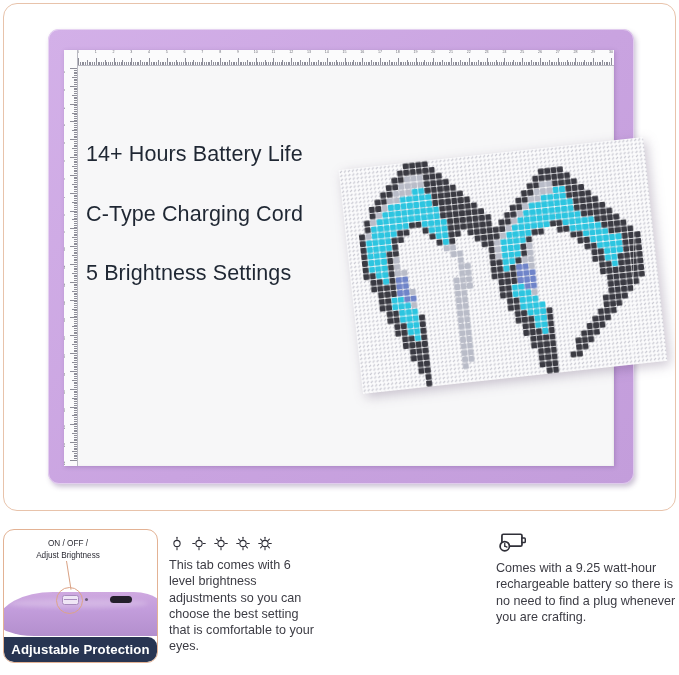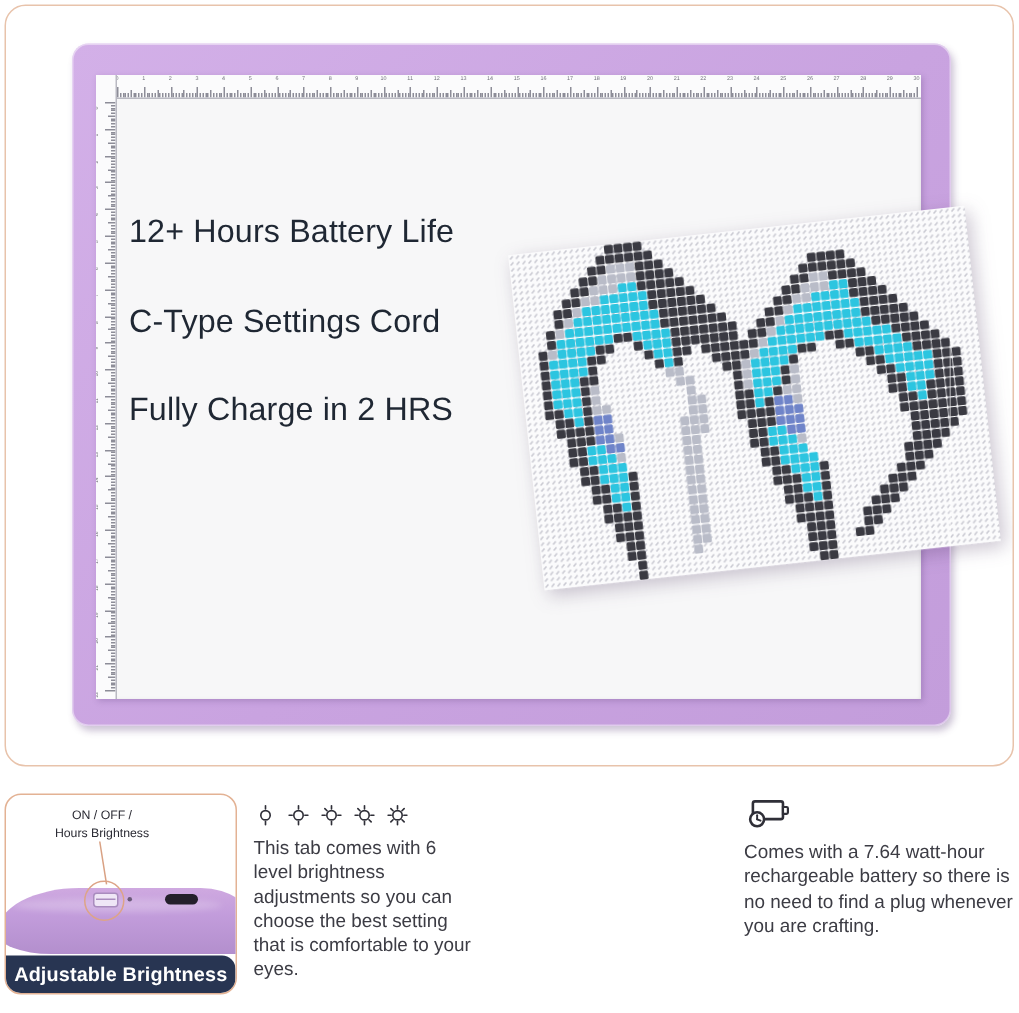--- a/index.html
+++ b/index.html
@@ -742,23 +742,23 @@
           <div class="lbl" style="top: 308.09px;">16</div>
           <div class="lbl" style="top: 325.91px;">17</div>
           <div class="lbl" style="top: 343.73px;">18</div>
           <div class="lbl" style="top: 361.55px;">19</div>
           <div class="lbl" style="top: 379.36px;">20</div>
           <div class="lbl" style="top: 397.18px;">21</div>
           <div class="lbl" style="top: 415px;">22</div>
         </div>
 
       <div class="features" id="features">
-          <div class="feature-line">12+ Hours Battery Life</div>
-          <div class="feature-line">C-Type Settings Cord</div>
-          <div class="feature-line">Fully Charge in  2 HRS</div>
+          <div class="feature-line">14+ Hours Battery Life</div>
+          <div class="feature-line">C-Type Charging Cord</div>
+          <div class="feature-line">5 Brightness Settings</div>
         </div>
 
       <div class="canvas-wrap">
         <svg class="canvas-art" viewBox="0 0 306 225">
           <defs>
             <pattern id="beadgrid" width="4" height="4" patternUnits="userSpaceOnUse">
               <rect width="4" height="4" fill="#fbfbfc"></rect>
               <path d="M1 3 L3 1" stroke="#c9c9d2" stroke-width="1.1" fill="none"></path>
             </pattern>
           </defs>
@@ -1419,31 +1419,31 @@
   </div>
 </div>
 
 <div class="bottom">
 
   <div class="panel panel-left">
 
     <div class="photo-box">
       <div class="callout-title">
         <div>ON / OFF /</div>
-        <div>Hours Brightness</div>
+        <div>Adjust Brightness</div>
       </div>
       <div class="lead-line"></div>
       <div class="device-edge"></div>
       <div class="btn-circle"></div>
       <div class="power-btn"></div>
       <div class="led-dot"></div>
       <div class="usb-port"></div>
 
       <div class="caption">
-        <span>Adjustable Brightness</span>
+        <span>Adjustable Protection</span>
       </div>
     </div>
 
     <div class="info-col info-left">
       <div class="icon-row">
         <svg class="bright-ic" width="16" height="17" viewBox="0 0 22 22">
           <circle cx="11" cy="11" r="4.3" fill="none" stroke="#2f2f38" stroke-width="1.5"></circle>
           <g stroke="#2f2f38" stroke-width="1.5" stroke-linecap="round">
             <line x1="11" y1="2.4" x2="11" y2="5.2"></line>
               <line x1="11" y1="16.8" x2="11" y2="19.6"></line>
@@ -1503,17 +1503,17 @@
     <div class="info-col info-right">
       <svg class="batt-ic" width="31" height="24" viewBox="0 0 34 26">
         <rect x="6.5" y="4.5" width="22" height="13" rx="1.6" fill="#fff" stroke="#2f2f38" stroke-width="1.9"></rect>
         <path d="M28.5 8.6 h2.6 a1 1 0 0 1 1 1 v3 a1 1 0 0 1 -1 1 h-2.6 z" fill="#fff" stroke="#2f2f38" stroke-width="1.6"></path>
         <circle cx="9.6" cy="17.6" r="5.1" fill="#fff" stroke="#2f2f38" stroke-width="1.9"></circle>
         <g stroke="#2f2f38" stroke-width="1.4" stroke-linecap="round">
           <line x1="9.6" y1="17.6" x2="9.6" y2="14.6"></line>
           <line x1="9.6" y1="17.6" x2="12.1" y2="18.6"></line>
         </g>
       </svg>
-      <div class="body-text">Comes with a 7.64 watt-hour rechargeable battery so there is no need to find a plug whenever you are crafting.</div>
+      <div class="body-text">Comes with a 9.25 watt-hour rechargeable battery so there is no need to find a plug whenever you are crafting.</div>
     </div>
   </div>
 
 </div>
 
 </body></html>

